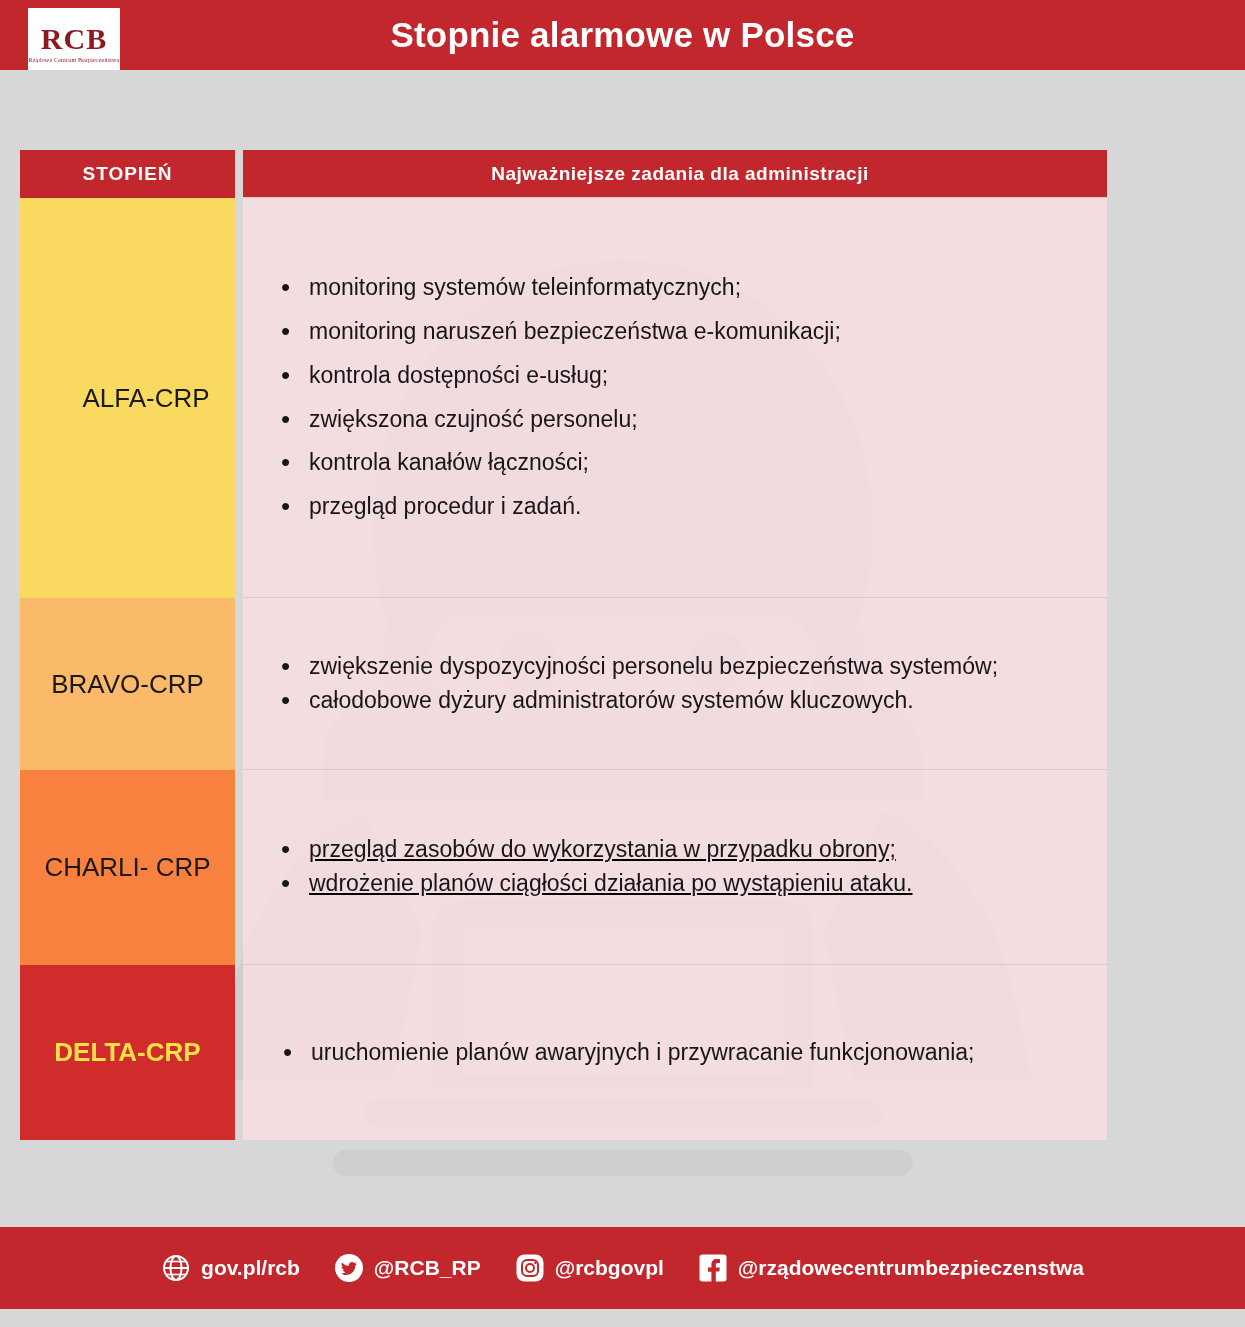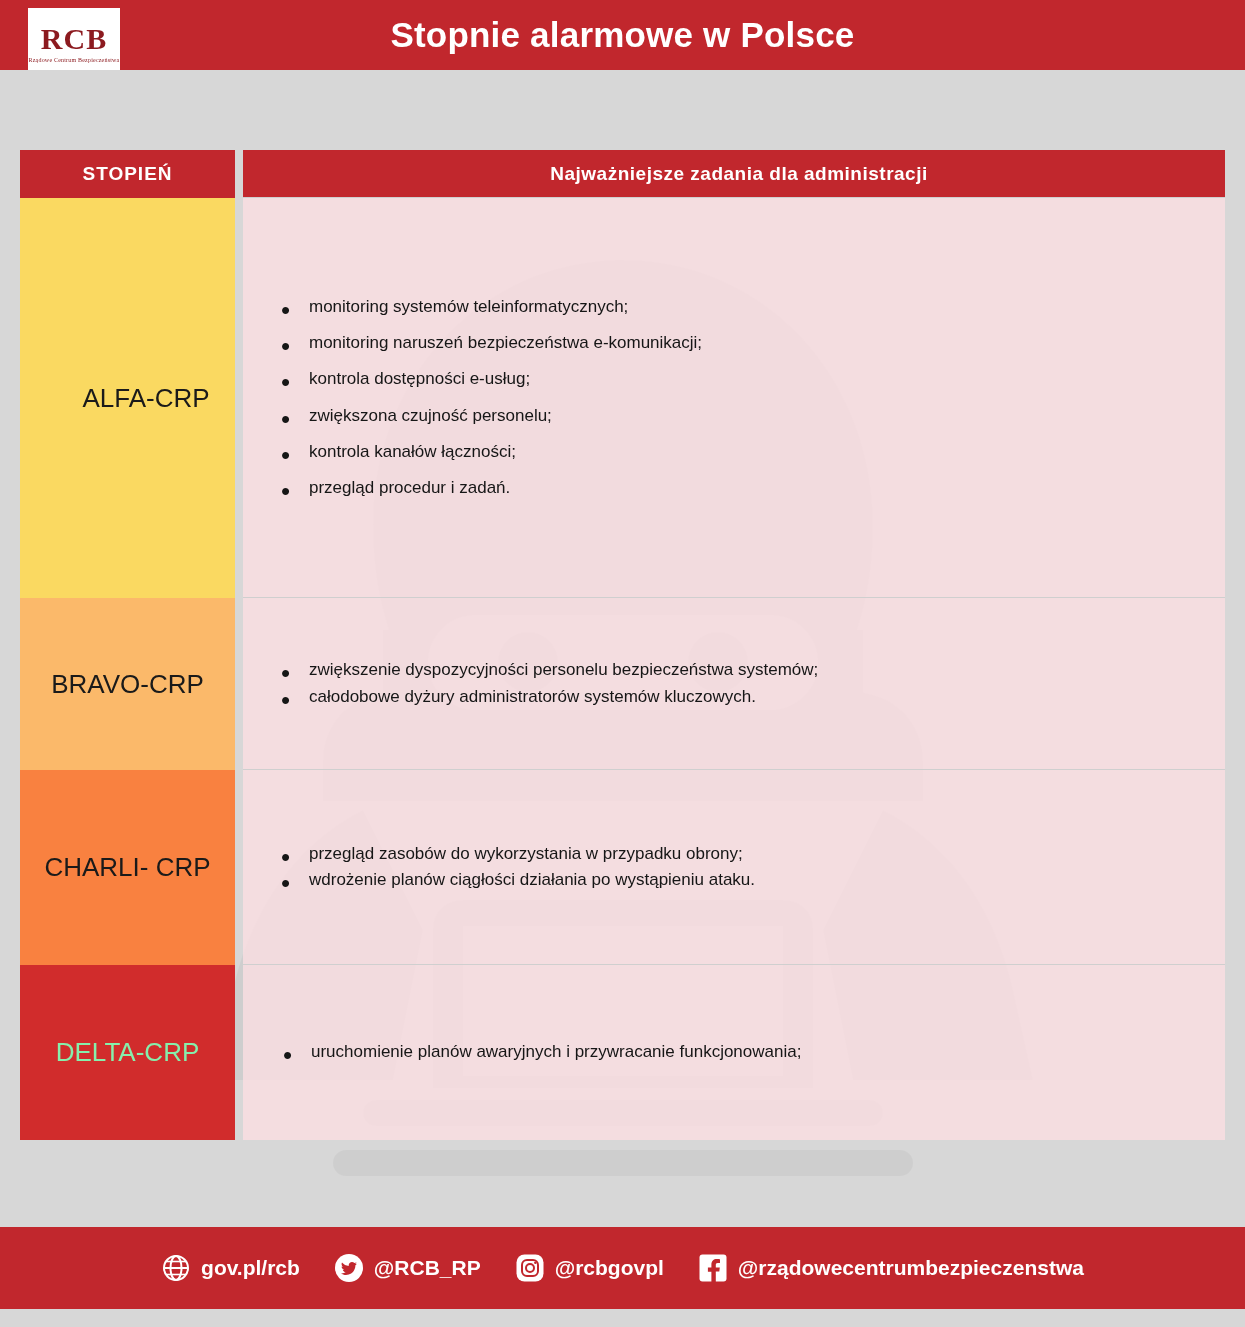--- a/index.html
+++ b/index.html
@@ -77,21 +77,21 @@
     width: 820px;
     height: 1000px;
     opacity: .10;
     pointer-events: none;
   }
 
   .table {
     position: absolute;
     left: 20px;
     top: 80px;
-    width: 1205px;
+    width: 1087px;
   }
   .row {
     display: flex;
     align-items: stretch;
   }
   .head-row .cell-level,
   .head-row .cell-tasks {
     background: #c1272d;
     color: #ffffff;
     font-weight: bold;
@@ -122,36 +122,36 @@
     padding: 18px 26px 18px 36px;
     display: flex;
     flex-direction: column;
     justify-content: center;
     border-bottom: 1px solid #cfcfcf;
   }
   .row-alfa .cell-level   { background: #fad961; padding-left: 37px; }
   .row-bravo .cell-level  { background: #fbb96a; }
   .row-charli .cell-level { background: #f98140; }
   .row-delta .cell-level  { background: #d12c2c; }
-  .row-delta .cell-level .lvl-label { color: #86efac; }
+  .row-delta .cell-level .lvl-label { color: #fde047; font-weight: bold; }
 
   .row-alfa   .cell-tasks { height: 400px; }
   .row-bravo  .cell-tasks { height: 172px; }
-  .row-charli .cell-tasks { height: 195px; }
+  .row-charli .cell-tasks { height: 195px; text-decoration: underline; }
   .row-delta  .cell-tasks { height: 175px; border-bottom: none; }
 
   ul.tasks {
     margin: 0;
     padding: 0;
     list-style: none;
   }
   ul.tasks li {
     position: relative;
     padding-left: 30px;
-    font-size: 17px;
+    font-size: 23px;
     color: #161616;
     line-height: 1.3;
   }
   .row-alfa ul.tasks li { margin: 14px 0; }
   .row-bravo ul.tasks li,
   .row-charli ul.tasks li { margin: 4px 0; }
   .row-delta ul.tasks li { margin: 2px; }
   ul.tasks li::before {
     content: "•";
     position: absolute;

